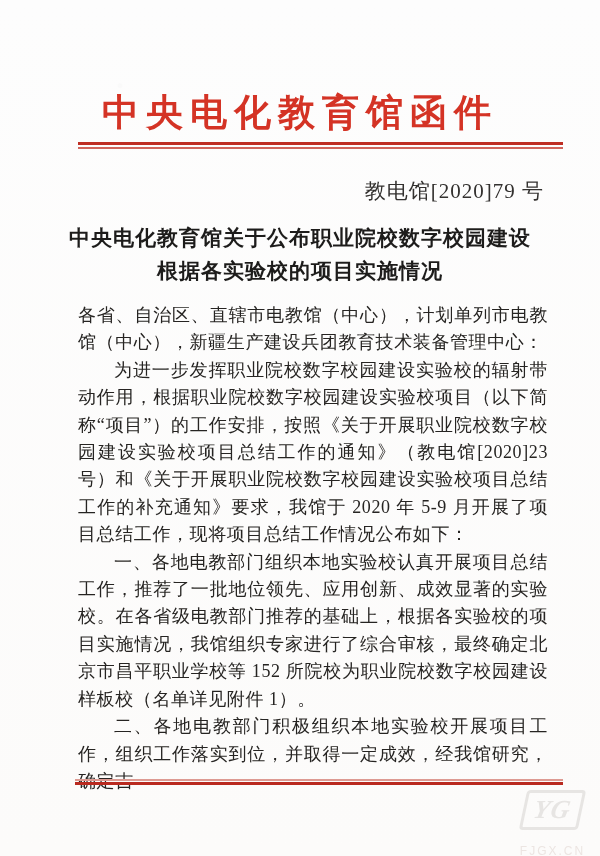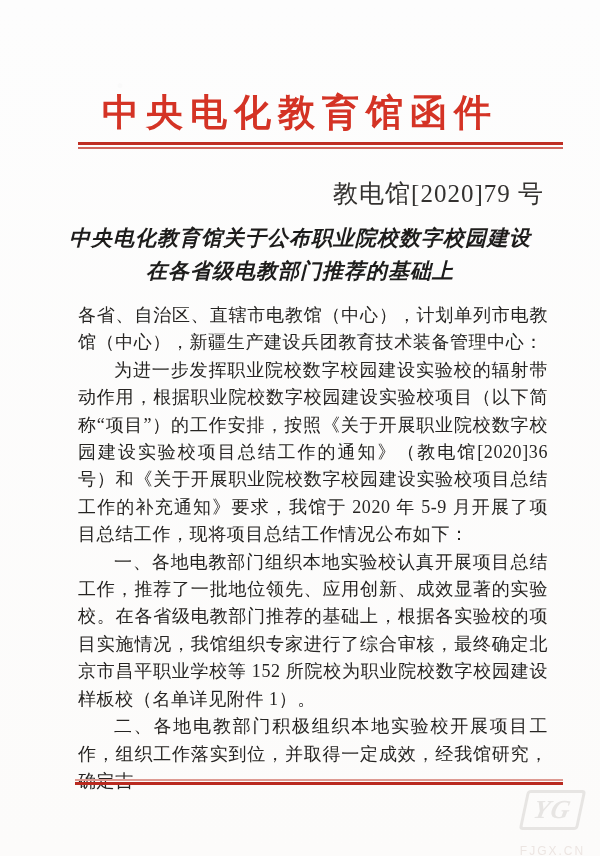--- a/index.html
+++ b/index.html
@@ -33,36 +33,35 @@
     top:142px;left:78px;width:485px;height:8px;
     background:linear-gradient(to bottom,
       #bf2e23 0px, #bf2e23 3px,
       rgba(0,0,0,0) 3px, rgba(0,0,0,0) 5px,
       #d0655c 5px, #d0655c 7px,
       rgba(0,0,0,0) 7px);
   }
   .doc-number{
     position:absolute;
     top:177px;right:56px;
-    font-size:25px;
+    font-size:21px;
     color:#33312f;
     letter-spacing:1px;
   }
   
   .doc-title{
     position:absolute;
     top:222px;left:0;right:0;
     margin:0;
     text-align:center;
     font-size:21px;
     font-weight:bold;
     color:#1d1c1b;
     line-height:33px;
     letter-spacing:1px;
-    font-style:italic;
   }
   
   .doc-body{
     position:absolute;
     top:302px;left:78px;width:470px;
     font-size:18px;
     line-height:27.4px;
     color:#262422;
     text-align:justify;
     letter-spacing:0.6px;
@@ -114,26 +113,26 @@
 <div class="page">
 
   <h1 class="letterhead-title">中央电化教育馆函件</h1>
 
   <div class="header-rule"></div>
 
   <div class="doc-number">教电馆[2020]79 号</div>
 
   <h2 class="doc-title">
     <span>中央电化教育馆关于公布职业院校数字校园建设</span><br>
-    <span>在各省级电教部门推荐的基础上</span>
+    <span>根据各实验校的项目实施情况</span>
   </h2>
 
   <div class="doc-body">
     <p class="salutation">各省、自治区、直辖市电教馆（中心），计划单列市电教馆（中心），新疆生产建设兵团教育技术装备管理中心：</p>
-    <p class="para">为进一步发挥职业院校数字校园建设实验校的辐射带动作用，根据职业院校数字校园建设实验校项目（以下简称“项目”）的工作安排，按照《关于开展职业院校数字校园建设实验校项目总结工作的通知》（教电馆[2020]36 号）和《关于开展职业院校数字校园建设实验校项目总结工作的补充通知》要求，我馆于 2020 年 5-9 月开展了项目总结工作，现将项目总结工作情况公布如下：</p>
+    <p class="para">为进一步发挥职业院校数字校园建设实验校的辐射带动作用，根据职业院校数字校园建设实验校项目（以下简称“项目”）的工作安排，按照《关于开展职业院校数字校园建设实验校项目总结工作的通知》（教电馆[2020]23 号）和《关于开展职业院校数字校园建设实验校项目总结工作的补充通知》要求，我馆于 2020 年 5-9 月开展了项目总结工作，现将项目总结工作情况公布如下：</p>
     <p class="para">一、各地电教部门组织本地实验校认真开展项目总结工作，推荐了一批地位领先、应用创新、成效显著的实验校。在各省级电教部门推荐的基础上，根据各实验校的项目实施情况，我馆组织专家进行了综合审核，最终确定北京市昌平职业学校等 152 所院校为职业院校数字校园建设样板校（名单详见附件 1）。</p>
     <p class="para">二、各地电教部门积极组织本地实验校开展项目工作，组织工作落实到位，并取得一定成效，经我馆研究，确定吉</p>
   </div>
 
   <div class="footer-rule"></div>
 
   <div class="watermark">
     <div class="wm-logo">YG</div>
     <div class="wm-caption">FJGX.CN</div>
   </div>

